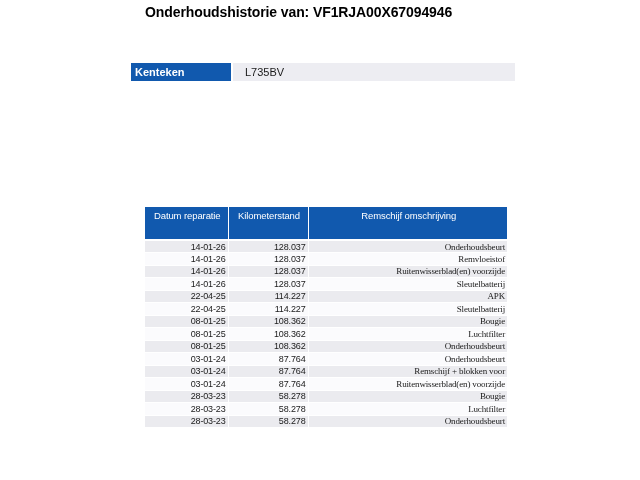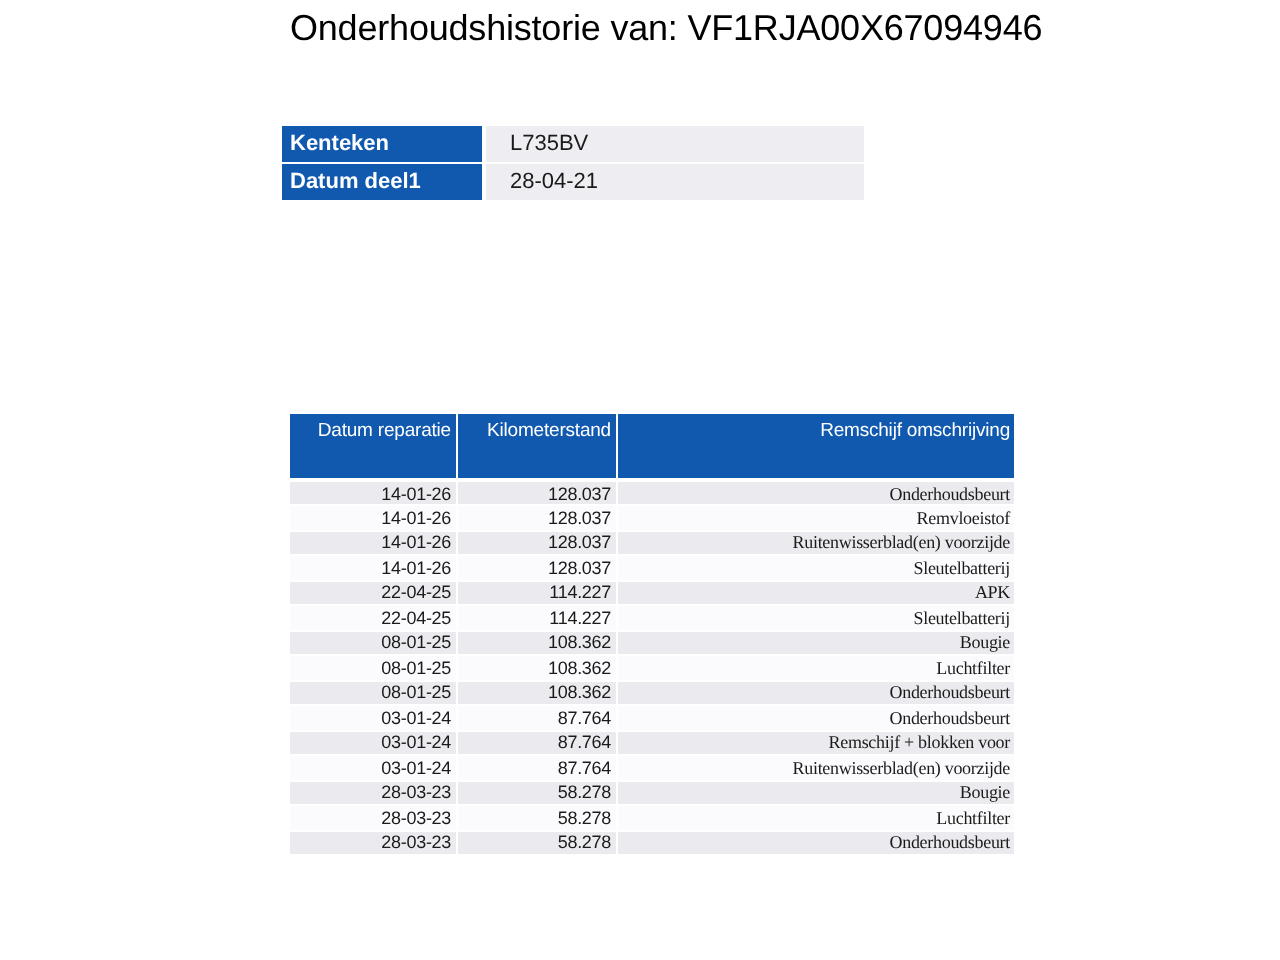--- a/index.html
+++ b/index.html
@@ -5,27 +5,27 @@
   html,body { margin:0; padding:0; }
   body {
     width:640px; height:480px; background:#ffffff; position:relative;
     font-family:"Liberation Sans", sans-serif; overflow:hidden;
     -webkit-font-smoothing:antialiased;
   }
   *, *::before, *::after { box-sizing:border-box; }
 
   .page-title {
     position:absolute; left:145px; top:4px;
-    font-size:18px; font-weight:normal; color:#000000; letter-spacing:-0.1px;
+    font-size:14px; font-weight:bold; color:#000000; letter-spacing:-0.1px;
     white-space:nowrap;
   }
 
   
   .info-table {
-    position:absolute; left:141px; top:63px; width:291px;
+    position:absolute; left:131px; top:63px; width:384px;
     border-collapse:collapse; table-layout:fixed;
   }
   .info-table th {
     background:var(--accent); color:#ffffff; font-weight:bold;
     font-size:11px; text-align:left; width:101px;
     padding:0 2px 0 4px; height:18.5px;
     border-bottom:1.5px solid #ffffff; border-right:2px solid #ffffff;
     white-space:nowrap; overflow:hidden;
   }
   .info-table td {
@@ -34,21 +34,21 @@
     white-space:nowrap; overflow:hidden;
   }
 
   
   .hist-table {
     position:absolute; left:145px; top:207px; width:362px;
     border-collapse:collapse; table-layout:fixed;
   }
   .hist-table thead th {
     background:var(--accent); color:#ffffff; font-weight:normal;
-    font-size:9.5px; letter-spacing:-0.1px; text-align:right; vertical-align:top;
+    font-size:9.5px; letter-spacing:-0.1px; text-align:center; vertical-align:top;
     padding:3px 2px 0 4px; height:33px;
     border-bottom:2px solid #ffffff; border-right:1px solid rgba(255,255,255,0.35);
     white-space:nowrap; overflow:hidden;
   }
   .hist-table thead th:last-child { border-right:none; }
   .hist-table tbody td {
     height:12.5px; font-size:9px; letter-spacing:-0.15px; color:#1a1a1a;
     padding:0 2px 0 4px; vertical-align:middle;
     border-bottom:1px solid #ffffff; border-right:1px solid #ffffff;
     white-space:nowrap; overflow:hidden;text-align:right;
@@ -65,24 +65,20 @@
 <table class="info-table">
   <tbody>
 
       <tr>
         <th>Kenteken</th>
         <td>L735BV</td>
       </tr>
 
 
 
-      <tr>
-        <th>Datum deel1</th>
-        <td>28-04-21</td>
-      </tr>
     </tbody>
 </table>
 
 <table class="hist-table">
   <colgroup>
     <col style="width:83px">
     <col style="width:80px">
     <col style="width:199px">
   </colgroup>
   <thead>

